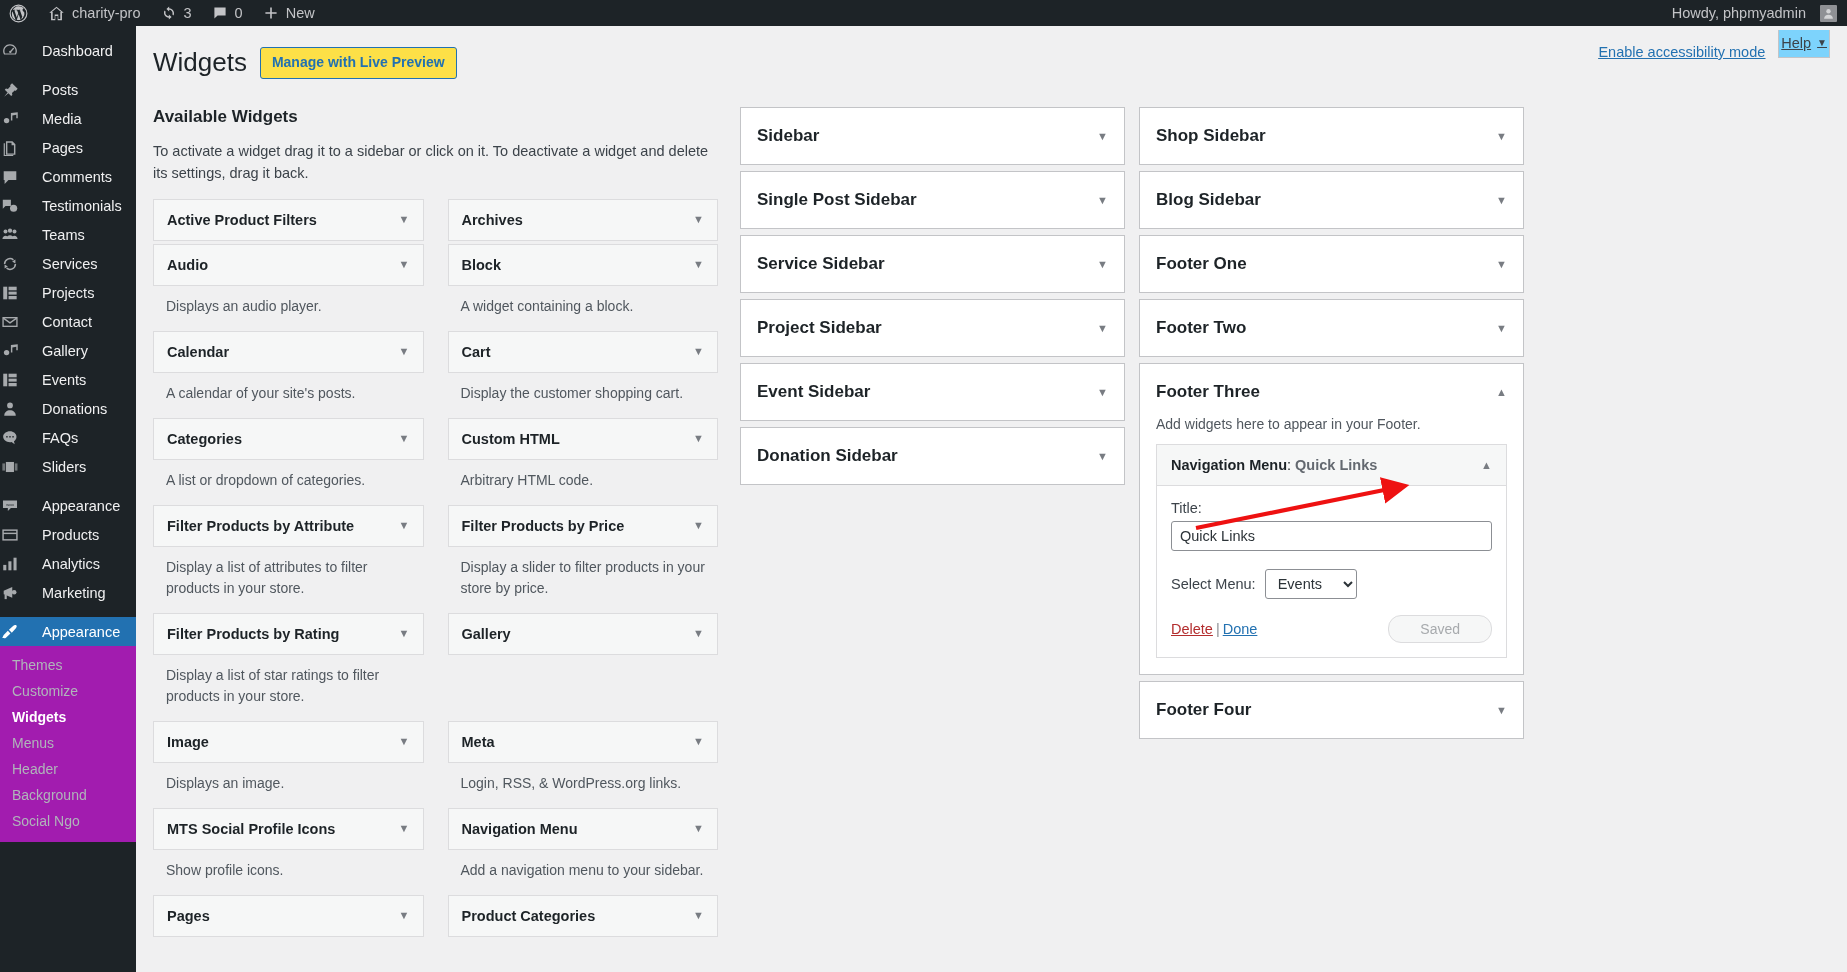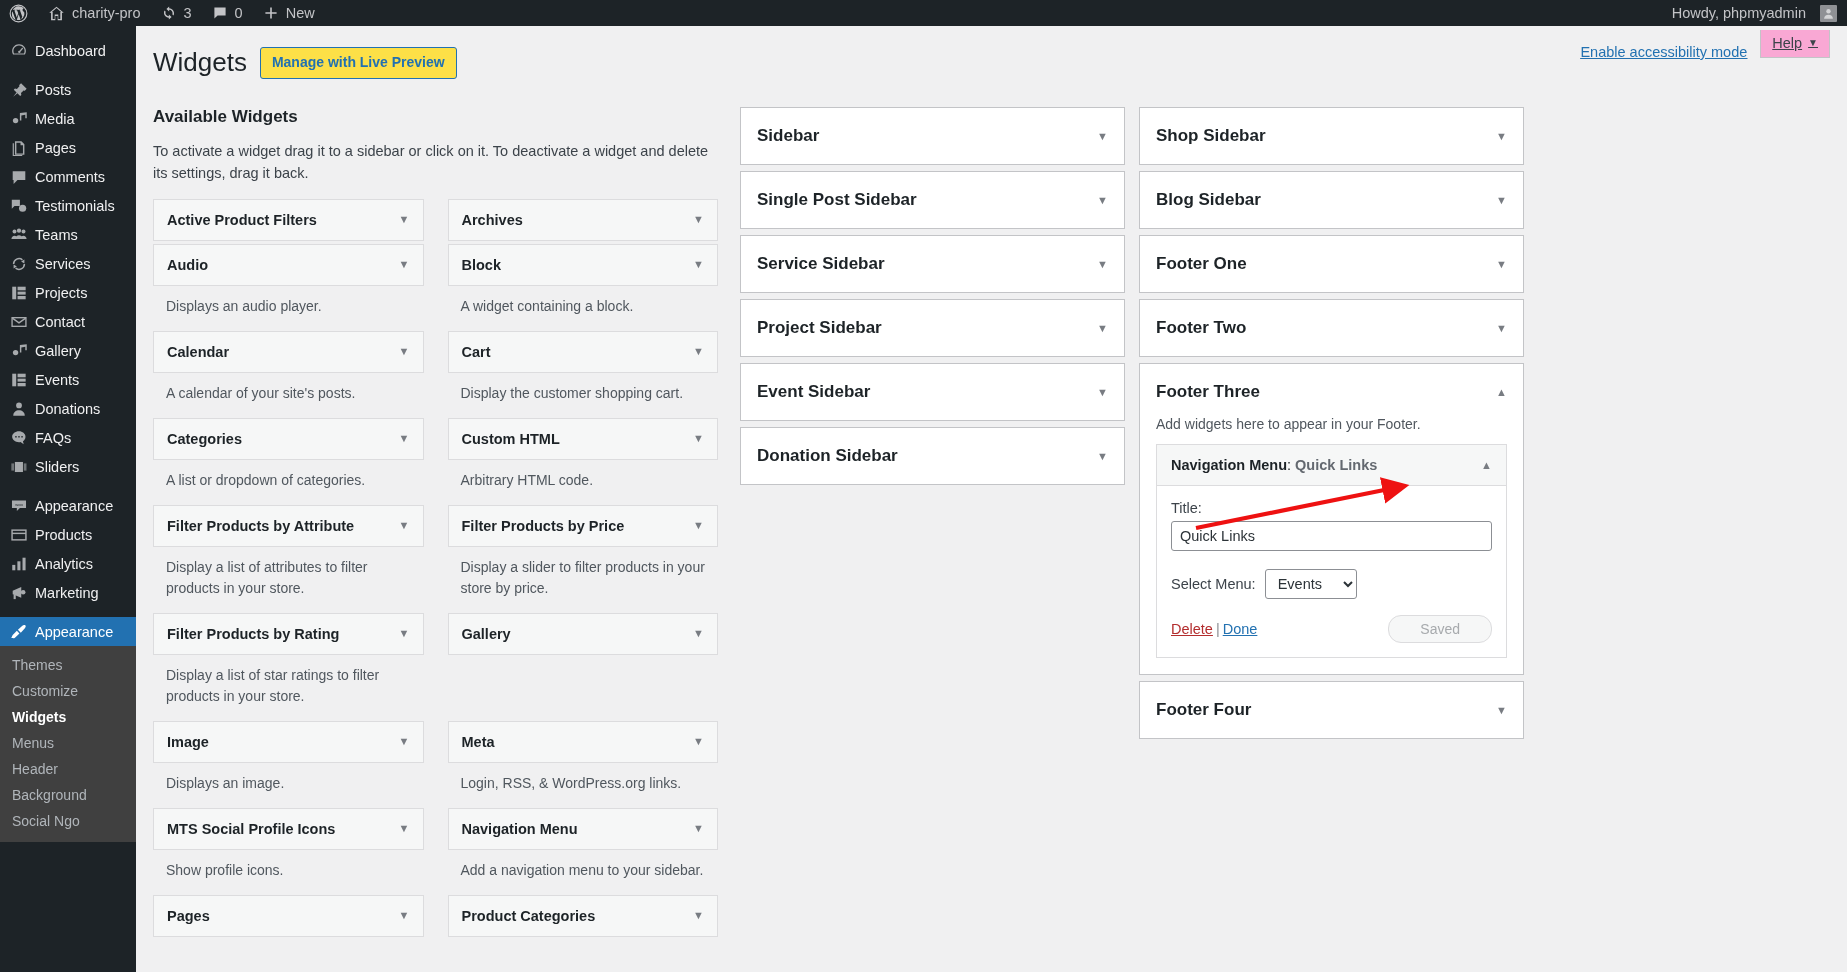--- a/index.html
+++ b/index.html
@@ -41,42 +41,42 @@
   #adminmenu {
     position: absolute; top: 26px; left: 0;
     width: 136px; height: 946px;
     background: #1d2327;
     color: #f0f0f1;
     font-size: 14.5px;
     overflow: hidden;
   }
   .menu-sep { height: 10px; }
   .menu-item {
-    display: flex; align-items: center; gap: 6px;
-    height: 29px; padding-left: 9px;
+    display: flex; align-items: center; gap: 22px;
+    height: 29px; 
     color: #f0f0f1; cursor: pointer; white-space: nowrap;
   }
   .menu-item .mi-icon {
     width: 20px; height: 20px;
     display: inline-flex; align-items: center; justify-content: center;
     color: #a7aaad; flex: none;
   }
   .menu-item .mi-icon svg { display: block; }
   .menu-item.current {
     background: #2271b1; color: #fff; position: relative;
   }
   .menu-item.current .mi-icon { color: #fff; }
   .menu-item.current::after {
     content: ""; position: absolute; right: -8px; top: 50%;
     margin-top: -8px; width: 0; height: 0;
     border-top: 8px solid transparent;
     border-bottom: 8px solid transparent;
     border-right: 8px solid #f0f0f1;
   }
-  .submenu { background: #404040; padding: 6px 0 8px 0; }
+  .submenu { background: #a21caf; padding: 6px 0 8px 0; }
   .submenu-item {
     padding: 5px 9px 5px 12px;
     font-size: 14px; color: #b0b5ba; cursor: pointer; white-space: nowrap;
   }
   .submenu-item.current { color: #fff; font-weight: bold; }
 
   
   #wpbody {
     position: absolute; top: 26px; left: 136px;
     width: 1711px; height: 946px;
@@ -87,22 +87,22 @@
     position: absolute; top: 4px; right: 17px;
     display: flex; align-items: flex-start; gap: 0;
     padding-top: 9px;
     text-decoration: underline;
   }
   #accessibility-link {
     color: #2271b1; text-decoration: underline;
     font-size: 14.5px; cursor: pointer; margin-right: 13px; padding-top: 5px;
   }
   #help-tab {
-    background: #f9a8d4; border: 1px solid #c3c4c7; border-top: none;
-    padding: 5px 11px 6px; font-size: 14.5px; color: #3c434a; cursor: pointer;
+    background: #7dd3fc; border: 1px solid #c3c4c7; border-top: none;
+    padding: 5px 2px 6px; font-size: 14.5px; color: #3c434a; cursor: pointer;
     display: flex; align-items: center; gap: 6px;
     margin-top: -9px;
   }
   .caret-dn { font-size: 10px; line-height: 1; color: #3c434a; }
 
   .page-title-row {
     display: flex; align-items: center; gap: 13px;
     padding: 21px 0 0 17px;
   }
   h1.page-title { font-size: 26px; font-weight: 400; color: #1d2327; line-height: 1.2; }

